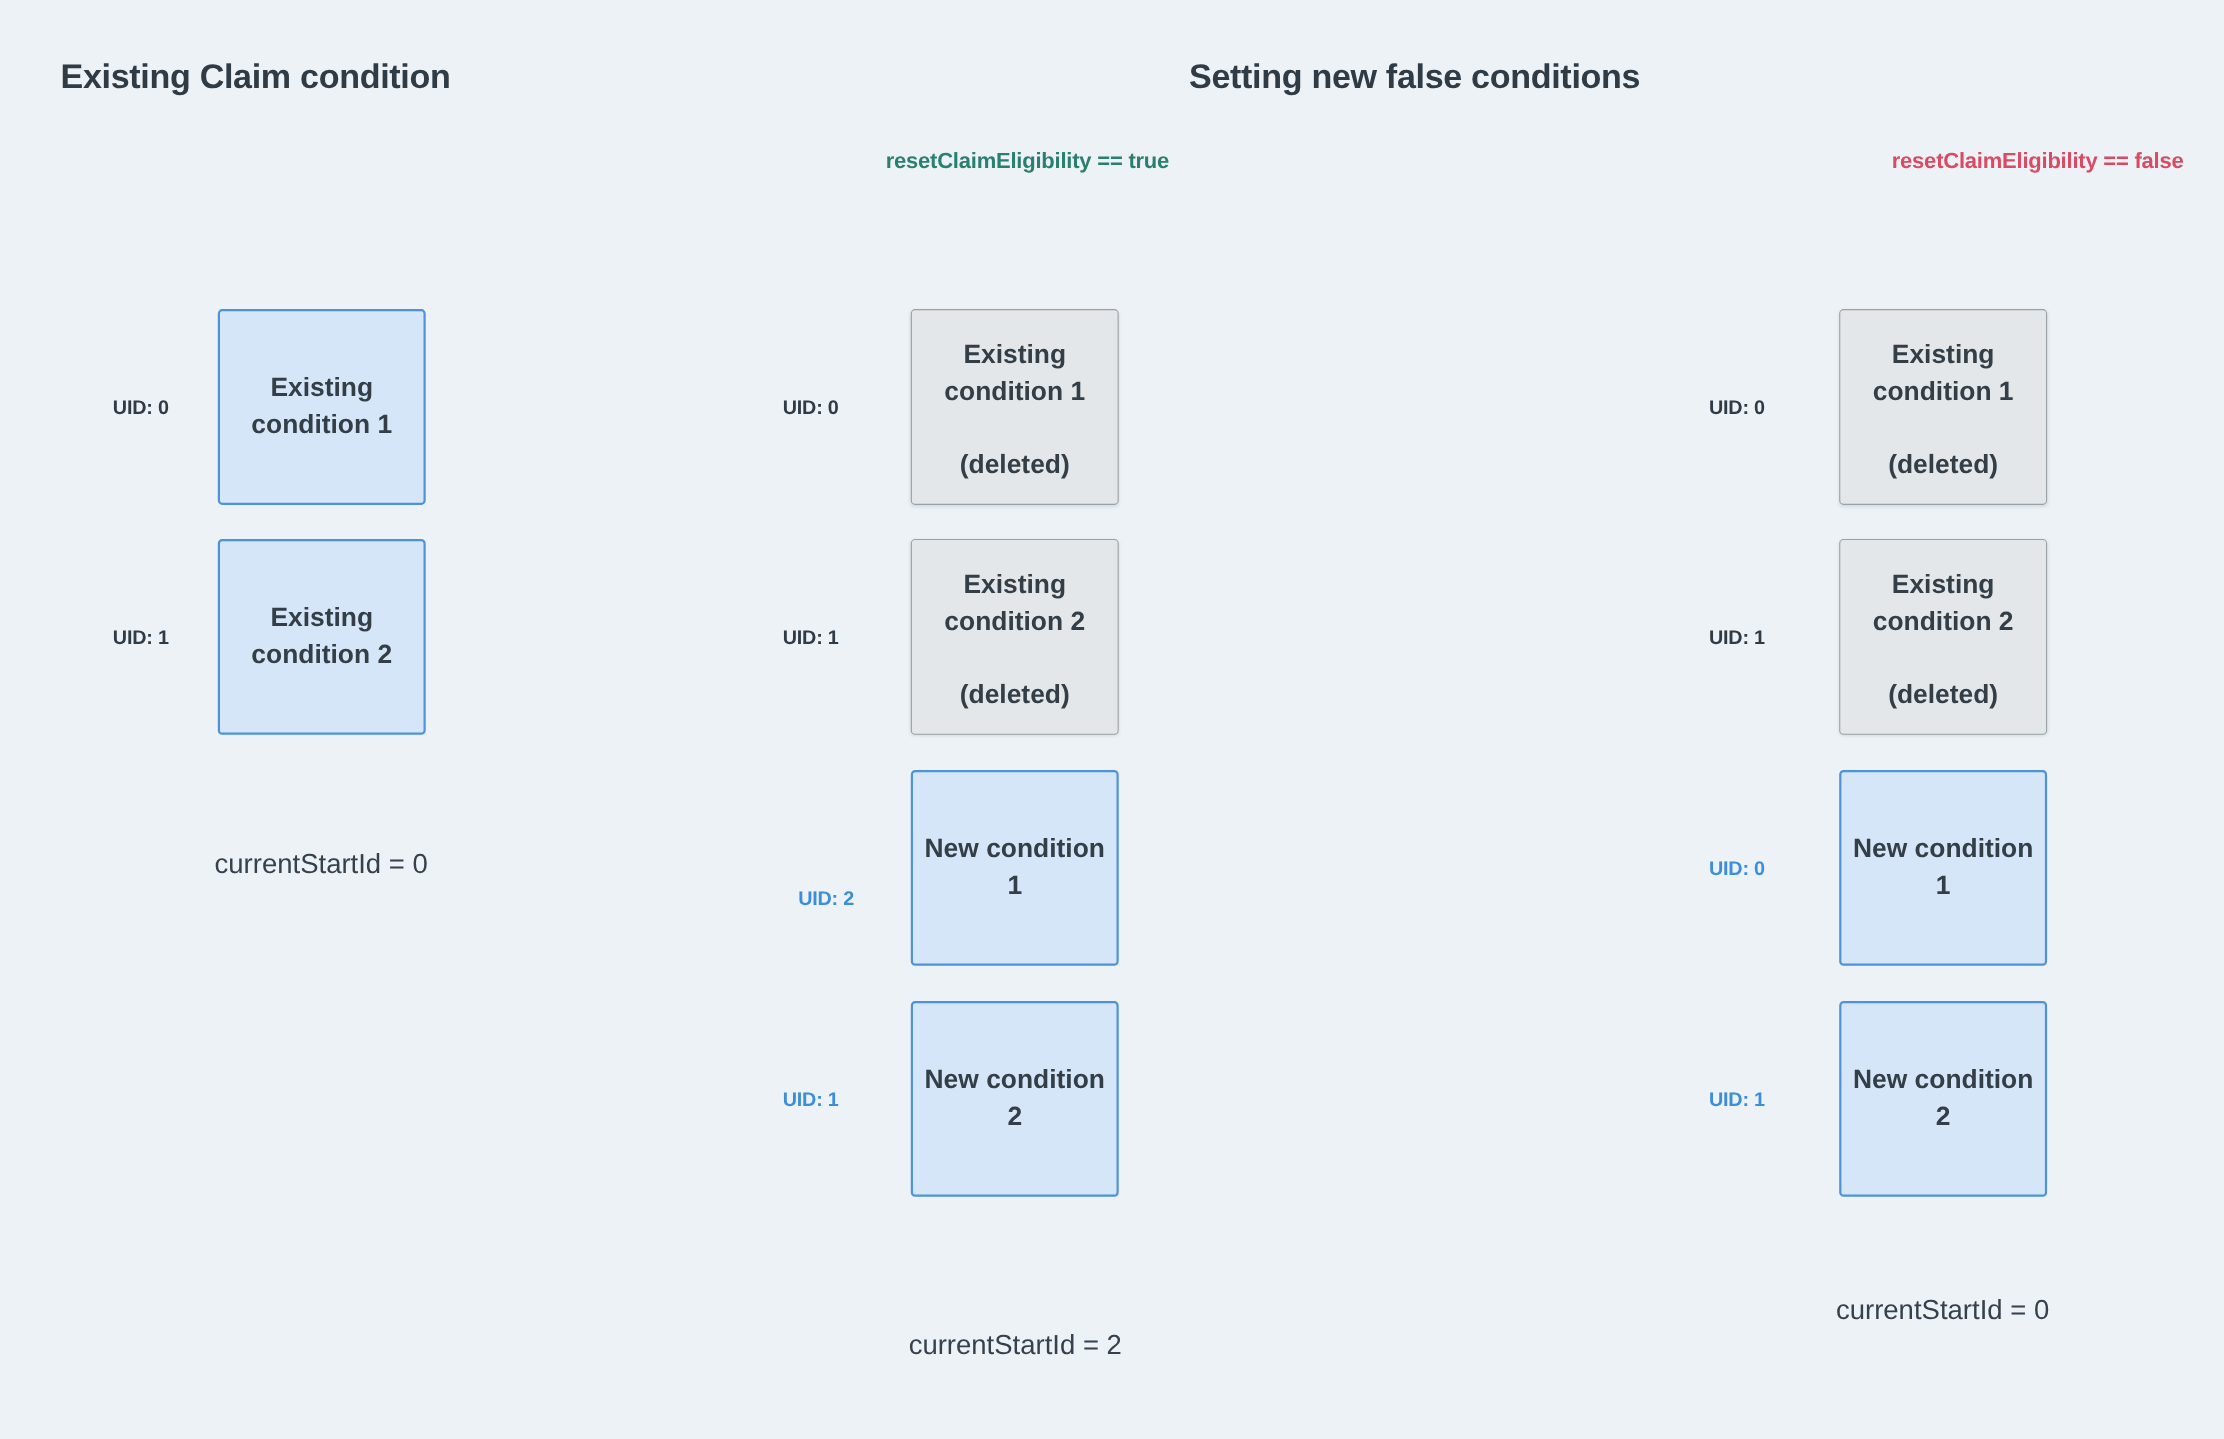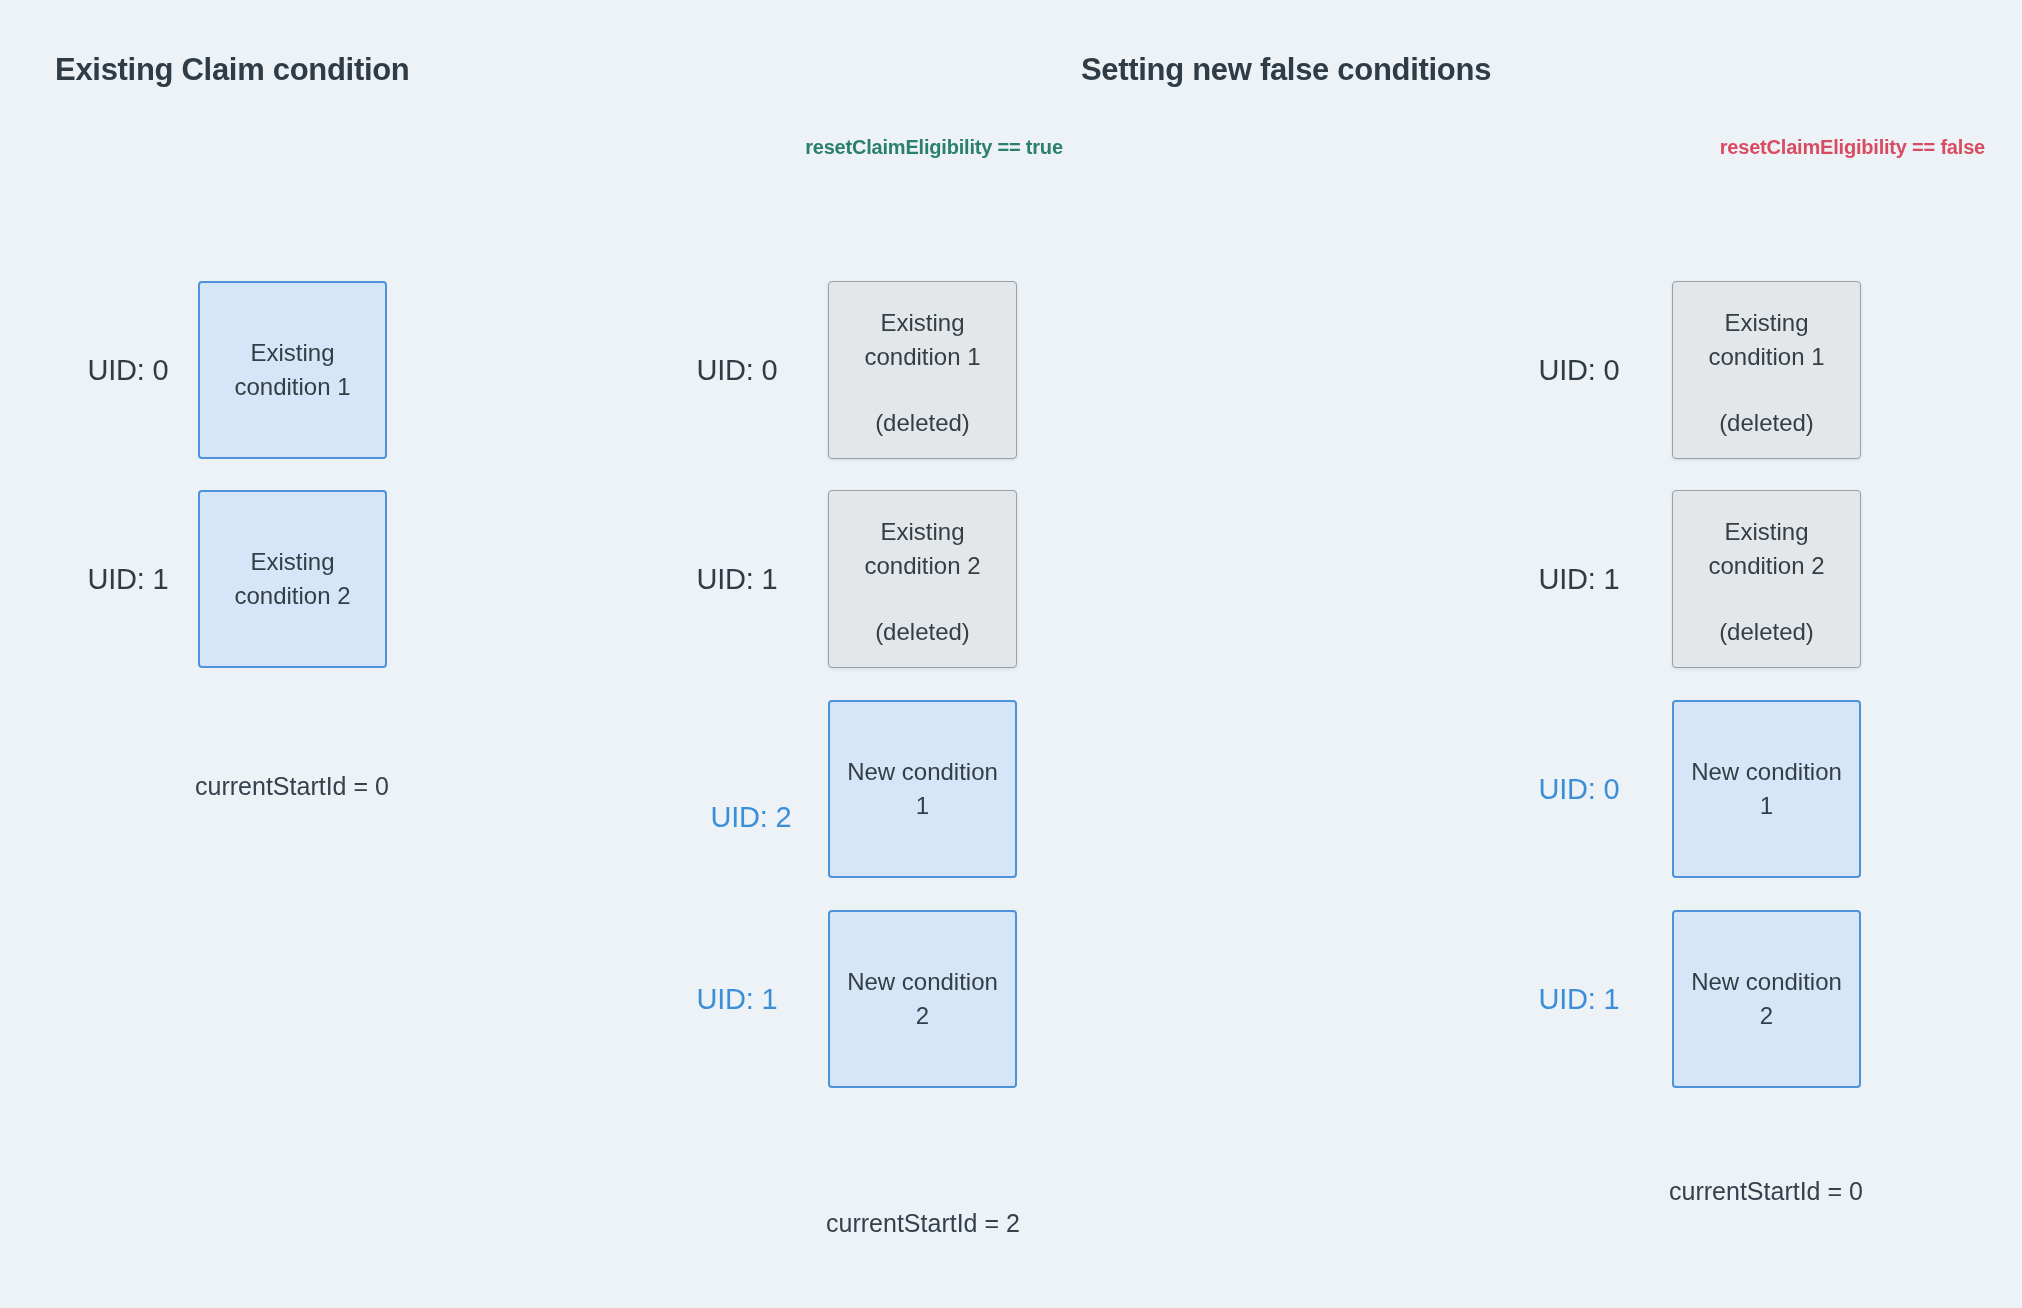--- a/index.html
+++ b/index.html
@@ -27,38 +27,39 @@
     width: 520px;
     white-space: nowrap;
   }
   .scenario-true  { color: #2a7f6e; }
   .scenario-false { color: #d84b63; }
   .uid-label {
     width: 150px;
     height: 36px;
     line-height: 36px;
     text-align: center;
-    font-size: 29px;
-    font-weight: normal;
+    font-size: 18px;
+    font-weight: bold;
     letter-spacing: -0.2px;
     color: #2f3b45;
     white-space: nowrap;
   }
   .uid-label.blue { color: #3c8ed9; }
   .card {
     width: 189px;
     height: 178px;
     border-radius: 4px;
     font-size: 24px;
     line-height: 34px;
     text-align: center;
     color: #333e46;
     display: flex;
     flex-direction: column;
     align-items: center;
+    font-weight: bold;
   }
   .card.blue {
     background: #d5e6f8;
     border: 2px solid #4e92d9;
     justify-content: center;
     padding: 0 10px;
   }
   .card.gray {
     background: #e4e7ea;
     border: 1.5px solid #97a1a7;

